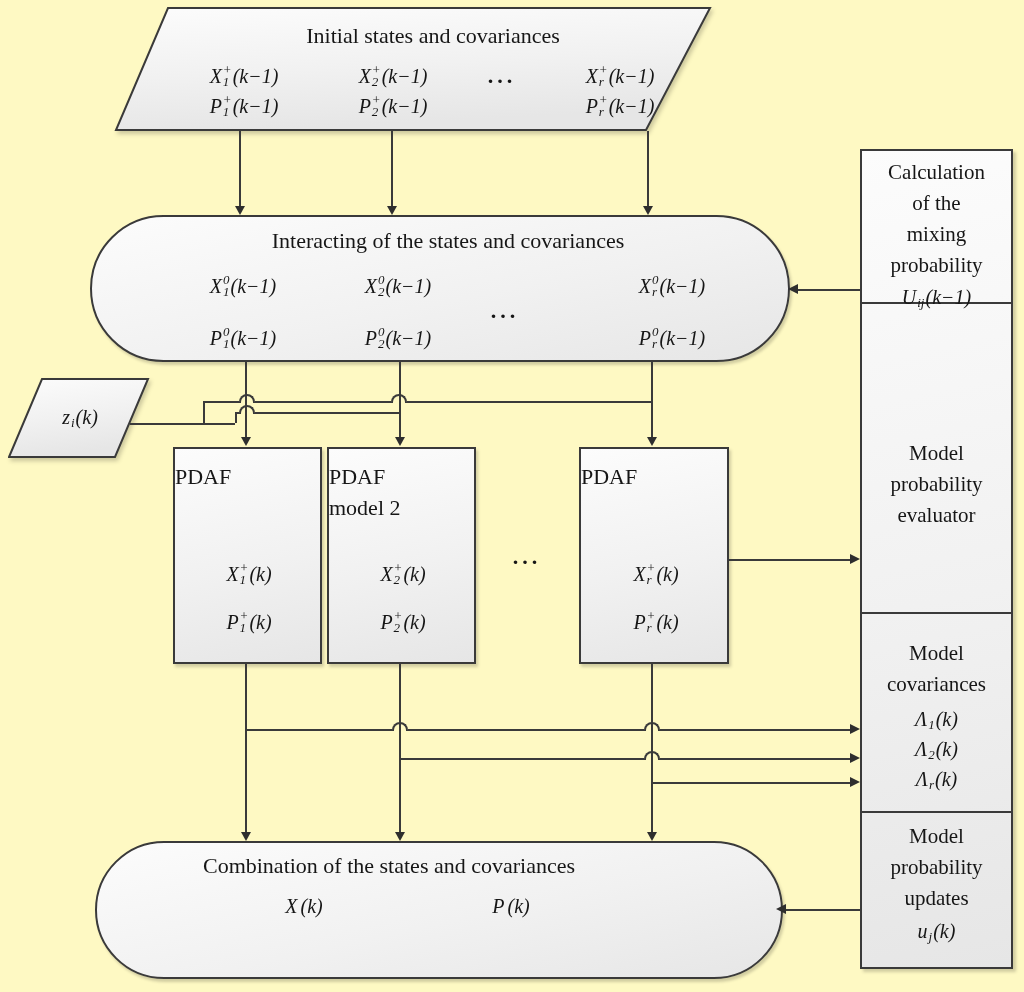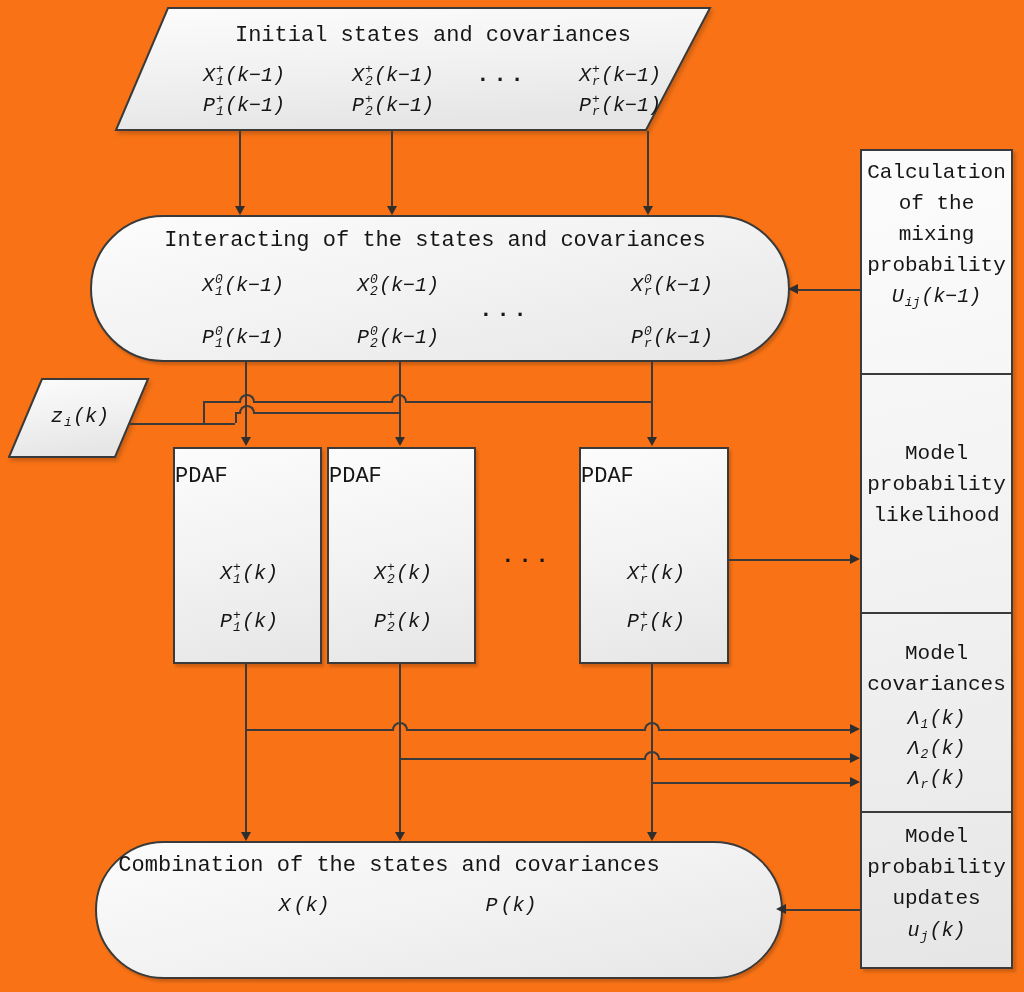--- a/index.html
+++ b/index.html
@@ -1,18 +1,18 @@
 <!DOCTYPE html>
 <html><head>
 <meta charset="utf-8">
 <style>
   html,body{margin:0;padding:0;background:#ffffff;}
   #canvas{
-    position:relative;width:1024px;height:992px;background:#f97316;
-    font-family:Liberation Mono, monospace;color:#161616;overflow:hidden;
+    position:relative;width:1024px;height:992px;background:#fef9c3;
+    font-family:Liberation Serif, serif;color:#161616;overflow:hidden;
   }
   
   .shape{
     position:absolute;border:2px solid #3a3a3a;box-sizing:border-box;
     background:linear-gradient(168deg,#fcfcfc 0%,#f1f1f1 55%,#e6e6e6 100%);
     box-shadow:2px 3px 3px rgba(0,0,0,.18);
   }
   .stadium{border-radius:999px;}
   .svgwrap{position:absolute;filter:drop-shadow(2px 3px 2px rgba(0,0,0,.20));}
   .overlay{position:absolute;}
@@ -115,21 +115,21 @@
 
   <div class="vl" style="left:239px;top:131px;height:75px;"></div>
   <div class="ar-d" style="left:235px;top:206px;"></div>
   <div class="vl" style="left:391px;top:131px;height:75px;"></div>
   <div class="ar-d" style="left:387px;top:206px;"></div>
   <div class="vl" style="left:647px;top:131px;height:75px;"></div>
   <div class="ar-d" style="left:643px;top:206px;"></div>
 
   <div class="shape stadium" style="left:90px;top:215px;width:700px;height:147px;"></div>
   <div class="overlay" style="left:90px;top:215px;width:700px;height:147px;">
-    <div class="title" style="left:345px;top:13px;text-align:center;">Interacting of the states and covariances</div>
+    <div class="title" style="left:358px;top:13px;text-align:center;">Interacting of the states and covariances</div>
     <span class="mtok pos" style="left:153px;top:58px;">
         <span>X</span>
         <span class="ss">
           <span class="su">0</span>
           <span class="sb">1</span>
         </span>
         <span>(k−1)</span>
       </span>
     <span class="mtok pos" style="left:308px;top:58px;">
         <span>X</span>
@@ -225,20 +225,21 @@
         <span>P</span>
         <span class="ss">
           <span class="su">+</span>
           <span class="sb">1</span>
         </span>
         <span>(k)</span>
       </span>
   </div>
   <div class="shape" style="left:327px;top:447px;width:149px;height:217px;">
     <div class="boxline" style="margin-top:12px;">PDAF</div>
+    <div class="boxline">model 2</div>
     <span class="mtok pos" style="left:74px;top:112px;">
         <span>X</span>
         <span class="ss">
           <span class="su">+</span>
           <span class="sb">2</span>
         </span>
         <span>(k)</span>
       </span>
     <span class="mtok pos" style="left:74px;top:160px;">
         <span>P</span>
@@ -310,38 +311,38 @@
         <span>P</span>
         <span class="ss">
           <span class="su"></span>
           <span class="sb"></span>
         </span>
         <span>(k)</span>
       </span>
   </div>
 
   <div class="shape" style="left:860px;top:149px;width:153px;height:820px;box-shadow:3px 3px 3px rgba(0,0,0,.18);">
-    <div class="rc-cell" style="top:0;height:224px;border-bottom:2px solid #3a3a3a;padding-top:6px;">
+    <div class="rc-cell" style="top:0;height:153px;border-bottom:2px solid #3a3a3a;padding-top:6px;">
       <div class="rc-line">Calculation</div>
       <div class="rc-line">of the</div>
       <div class="rc-line">mixing</div>
       <div class="rc-line">probability</div>
       <span class="mtok" style="margin-top:3px;">
           <span>U</span>
           <span class="ss">
             <span class="su"></span>
             <span class="sb">ij</span>
           </span>
           <span>(k−1)</span>
         </span>
     </div>
     <div class="rc-cell" style="top:188px;height:275px;border-bottom:2px solid #3a3a3a;justify-content:center;padding-top:18px;">
       <div class="rc-line">Model</div>
       <div class="rc-line">probability</div>
-      <div class="rc-line">likelihood</div>
+      <div class="rc-line">evaluator</div>
     </div>
     <div class="rc-cell" style="top:463px;height:199px;border-bottom:2px solid #3a3a3a;padding-top:24px;">
       <div class="rc-line">Model</div>
       <div class="rc-line">covariances</div>
       <span class="mtok" style="margin-top:4px;height:30px;">
           <span>Λ</span>
           <span class="ss">
             <span class="su"></span>
             <span class="sb">1</span>
           </span>

